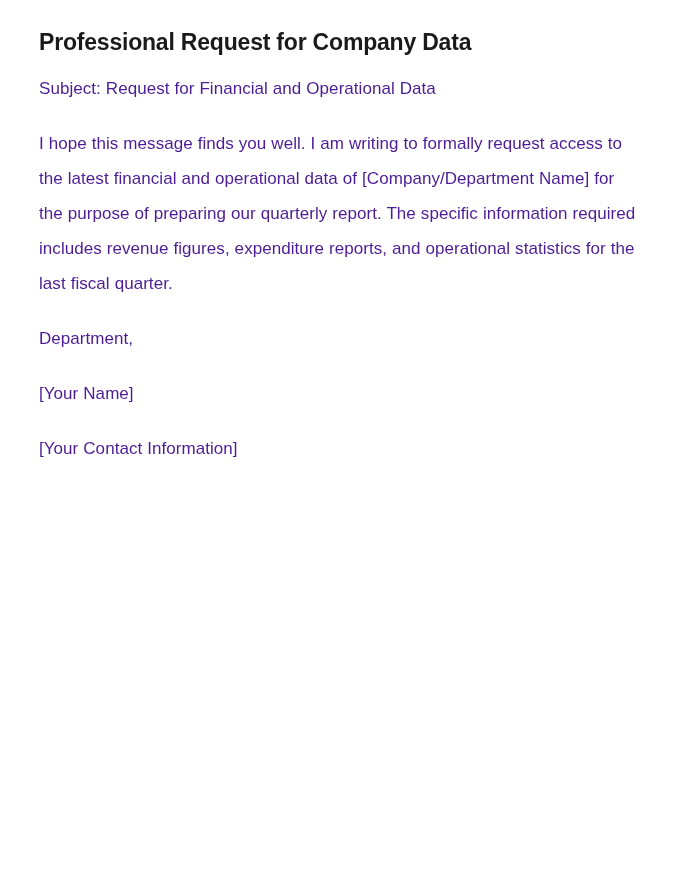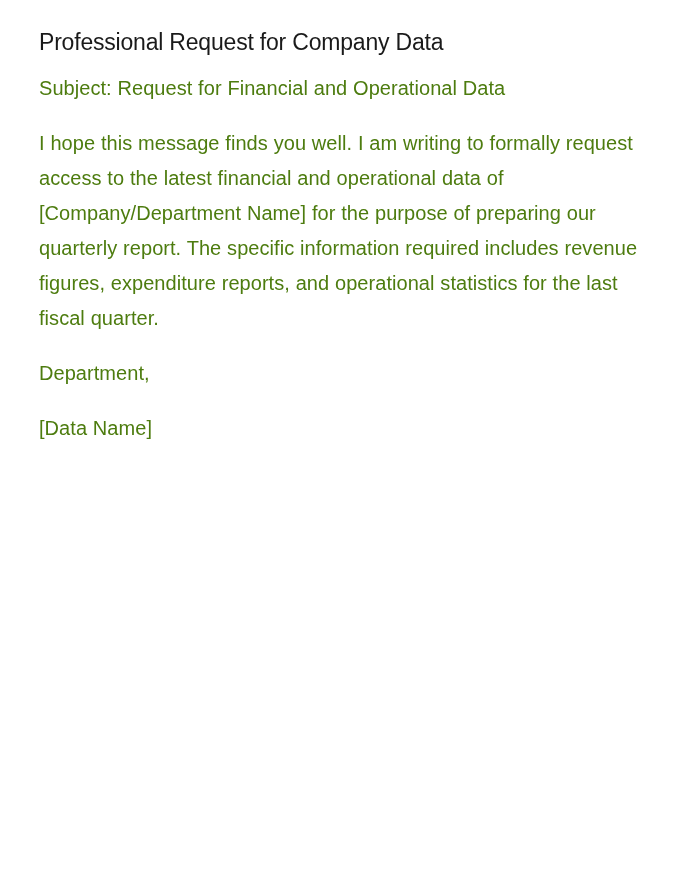--- a/index.html
+++ b/index.html
@@ -17,34 +17,34 @@
   .page {
     width: 700px;
     height: 872px;
     background: #ffffff;
     box-sizing: border-box;
     padding: 0 57px 0 39px;
     position: relative;
   }
   .doc-title {
     font-size: 23px;
-    font-weight: normal;
+    font-weight: bold;
     color: #1a1a1a;
     letter-spacing: -0.2px;
     line-height: 30px;
     margin: 0;
     padding-top: 27px;
   }
   .doc-body {
     padding-top: 14px;
   }
   .para {
-    font-size: 20px;
+    font-size: 17px;
     font-weight: normal;
-    color: #4d7c0f;
+    color: #4c1d95;
     line-height: 35px;
     margin: 0 0 20px 0;
     letter-spacing: 0.05px;
     text-align: left;
     word-spacing: 0.2px;
   }
   .para:last-child {
     margin-bottom: 0;
   }
 </style>
@@ -59,18 +59,19 @@
 
     <p class="para">Subject: Request for Financial and Operational Data</p>
 
 
     <p class="para">I hope this message finds you well. I am writing to formally request access to the latest financial and operational data of [Company/Department Name] for the purpose of preparing our quarterly report. The specific information required includes revenue figures, expenditure reports, and operational statistics for the last fiscal quarter.</p>
 
 
 
     <p class="para">Department,</p>
 
-    <p class="para">[Data Name]</p>
+    <p class="para">[Your Name]</p>
 
 
+    <p class="para">[Your Contact Information]</p>
 
   </div>
 </div>
 
 </body></html>

